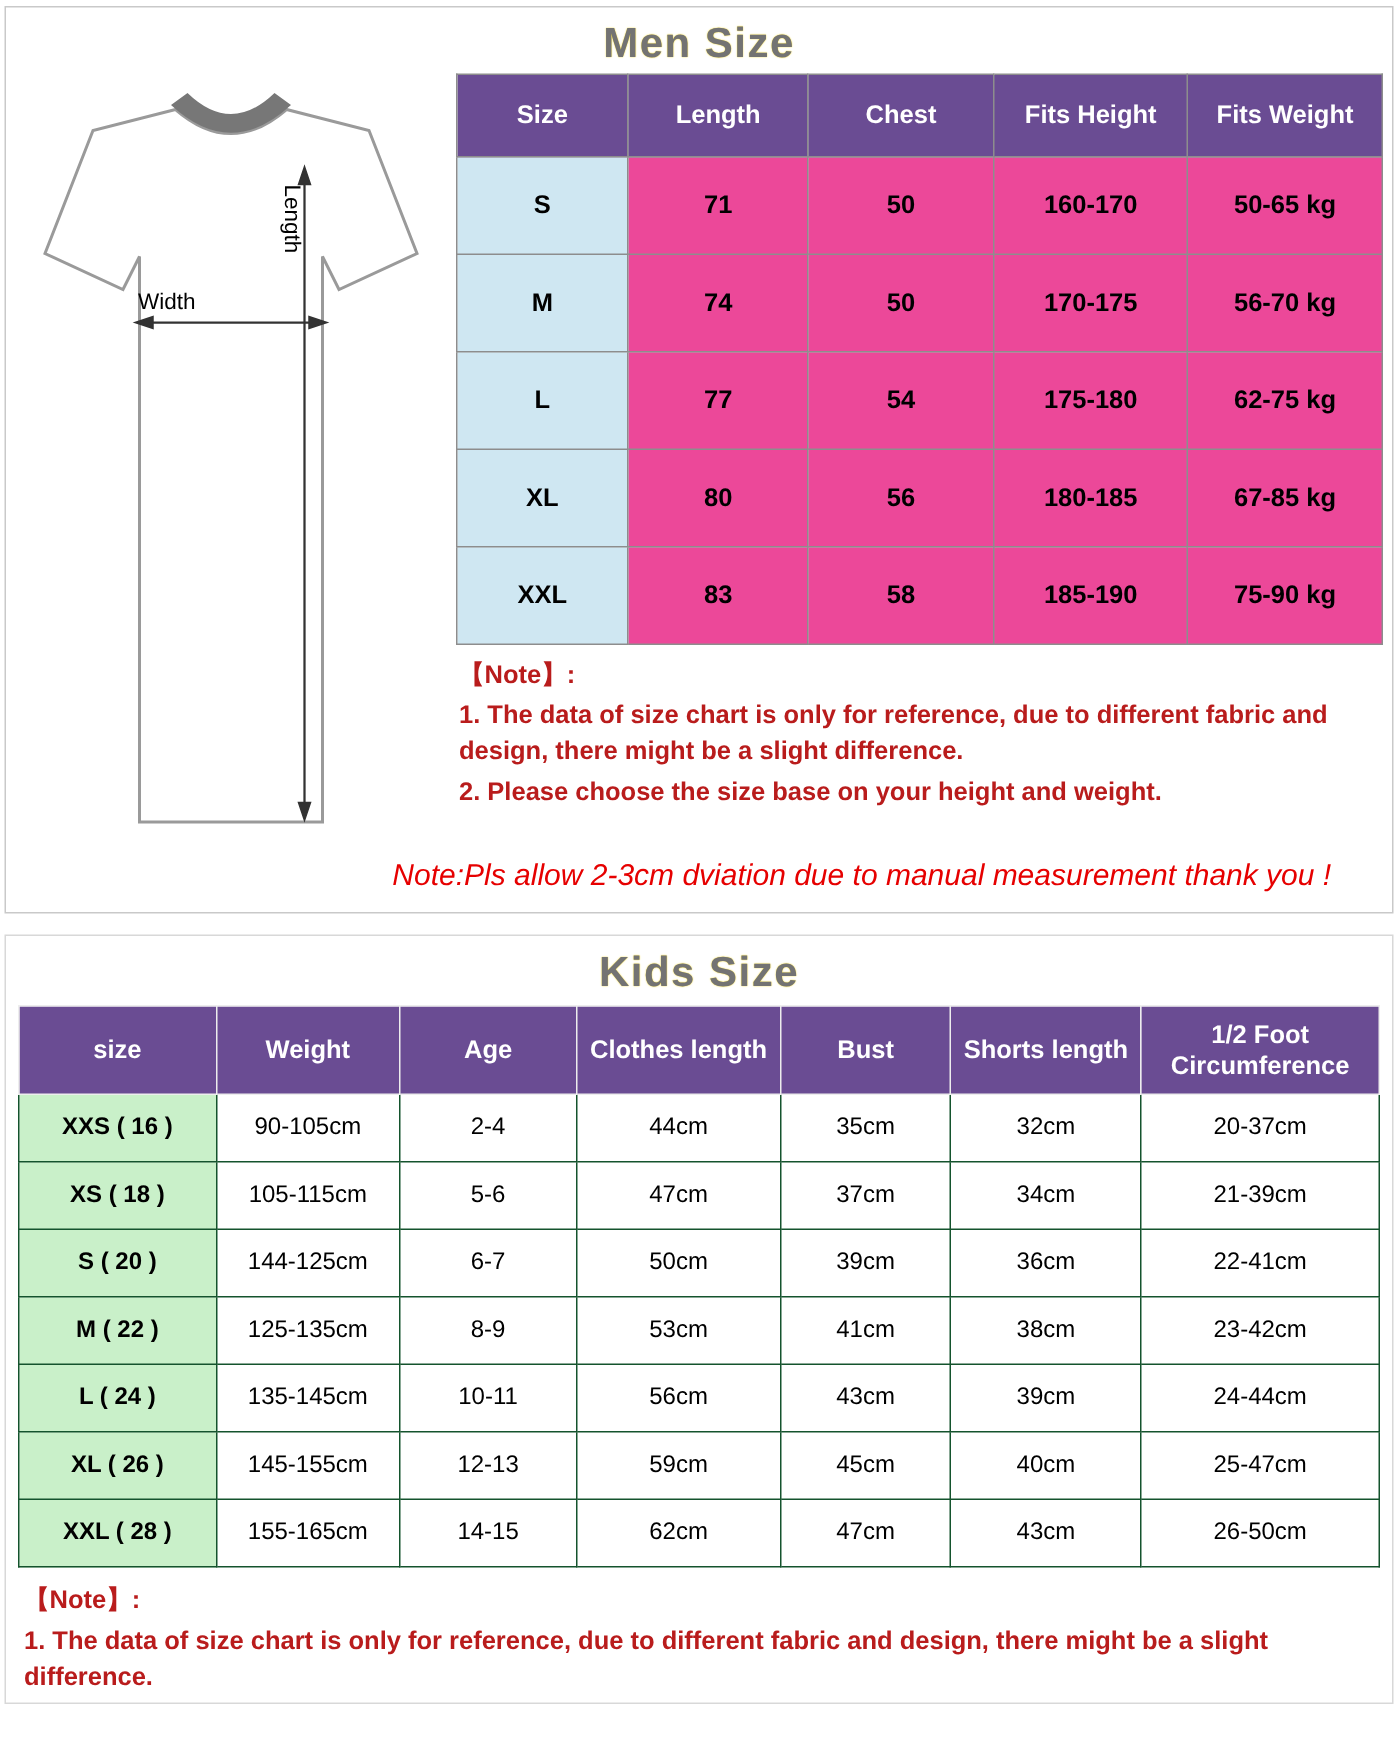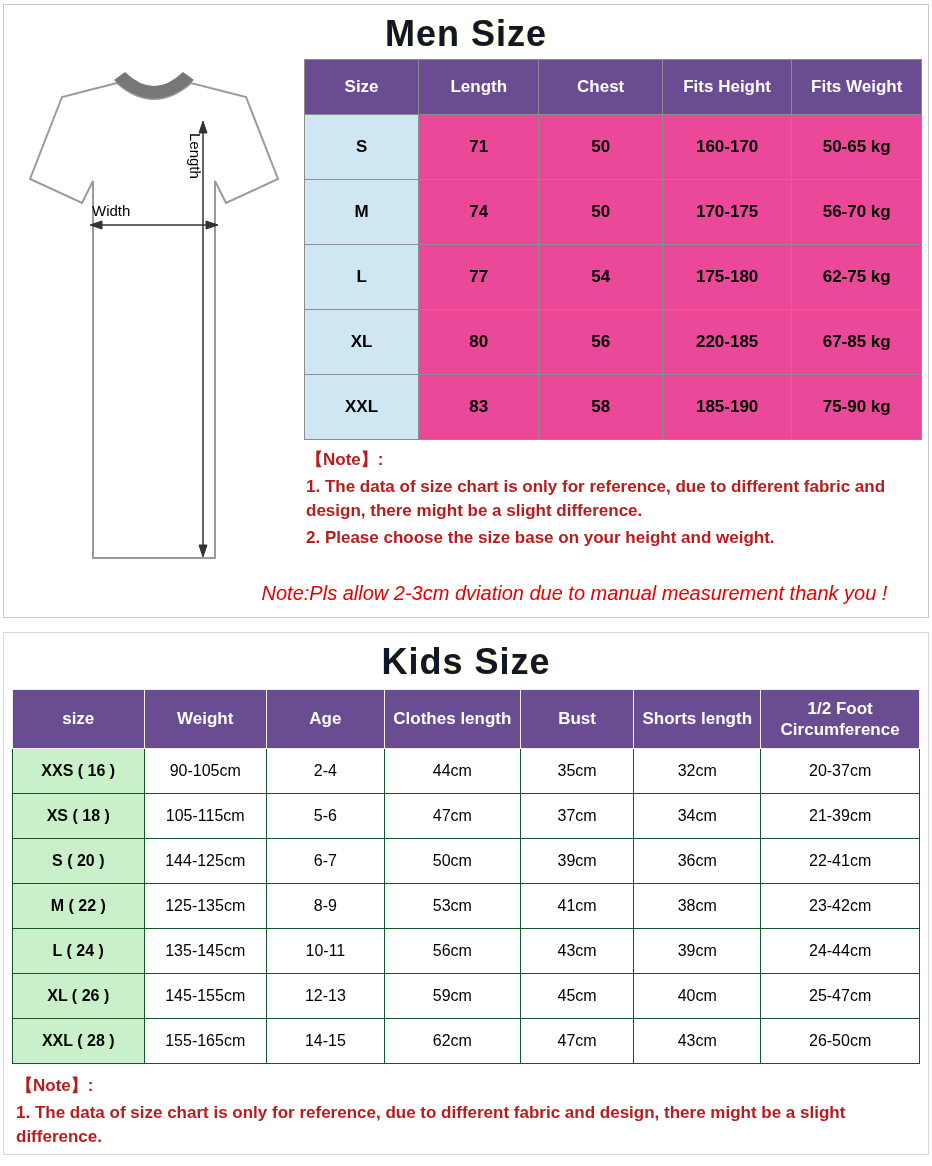--- a/index.html
+++ b/index.html
@@ -3,23 +3,23 @@
 <meta charset="utf-8">
 <style>
   html,body{margin:0;padding:0;background:#ffffff;}
   body{width:932px;font-family:"Liberation Sans", sans-serif;color:#000;}
 
   .section{border:1px solid #c9c9c9;margin:4px 3px;background:#fff;}
   .section.kids{margin-top:14px;border-color:#d8d8d8;}
 
   .big-title{
     text-align:center;
-    font-size:36px;
+    font-size:28px;
     font-weight:900;
-    color:#0f172a;
+    color:#737373;
     padding:8px 0 4px 0;
     letter-spacing:1px;
     text-shadow:0 0 1px #f0d000;
   }
 
   .top-flex{display:flex;align-items:flex-start;}
   .diagram{flex:0 0 300px;width:300px;padding-top:4px;}
   .right-col{flex:1;padding-right:6px;}
 
   table{border-collapse:collapse;table-layout:fixed;}
@@ -130,21 +130,21 @@
               <td class="first-col">L</td>
               <td>77</td>
               <td>54</td>
               <td>175-180</td>
               <td>62-75 kg</td>
             </tr>
             <tr>
               <td class="first-col">XL</td>
               <td>80</td>
               <td>56</td>
-              <td>220-185</td>
+              <td>180-185</td>
               <td>67-85 kg</td>
             </tr>
             <tr>
               <td class="first-col">XXL</td>
               <td>83</td>
               <td>58</td>
               <td>185-190</td>
               <td>75-90 kg</td>
             </tr>
           </tbody>

